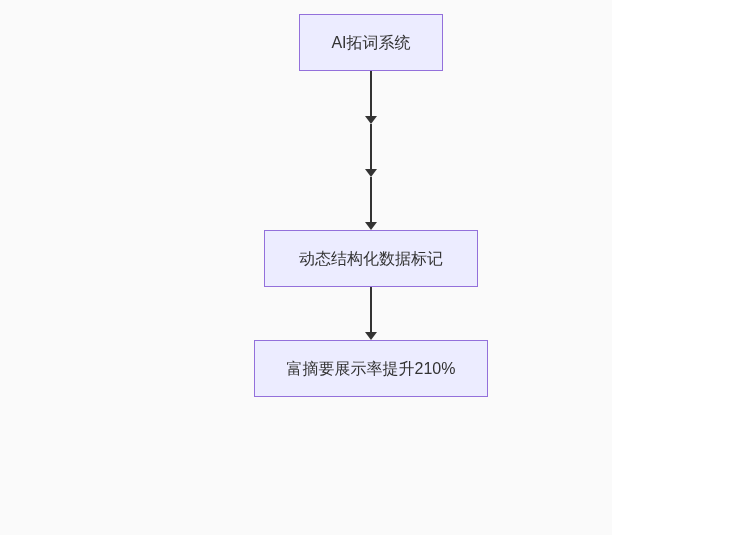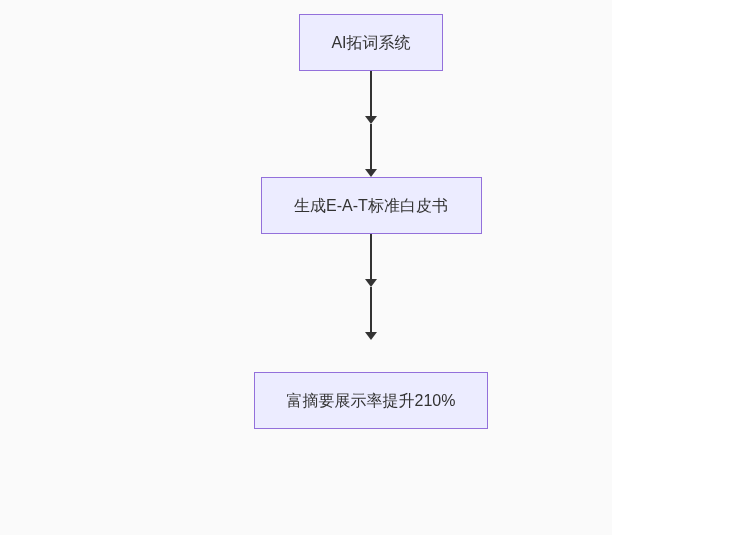--- a/index.html
+++ b/index.html
@@ -31,21 +31,21 @@
     border: 1px solid var(--node-border, #9370DB);
     color: var(--text, #333333);
     font-size: 16px;
     line-height: 1;
     white-space: nowrap;
   }
   .node.n1 { width: 144px; }
   .node.n2 { width: 195px; }
   .node.n3 { width: 221px; }
   .node.n4 { width: 214px; }
-  .node.n5 { width: 234px; margin-top: 32px; }
+  .node.n5 { width: 234px; }
   .edge {
     height: 53px;
     display: flex;
     flex-direction: column;
     align-items: center;
   }
   .edge .line {
     width: 2px;
     flex: 1 1 auto;
     background: var(--arrow, #333333);
@@ -73,29 +73,29 @@
       <div class="line"></div>
       <div class="head"></div>
     </div>
 
 
     <div class="edge">
       <div class="line"></div>
       <div class="head"></div>
     </div>
 
-    <div class="node n3">
-      <span>生成E-A-T标准白皮书</span>
-    </div>
 
     <div class="edge">
       <div class="line"></div>
       <div class="head"></div>
     </div>
 
+    <div class="node n4">
+      <span>动态结构化数据标记</span>
+    </div>
 
     <div class="edge">
       <div class="line"></div>
       <div class="head"></div>
     </div>
 
     <div class="node n5">
       <span>富摘要展示率提升210%</span>
     </div>
 

